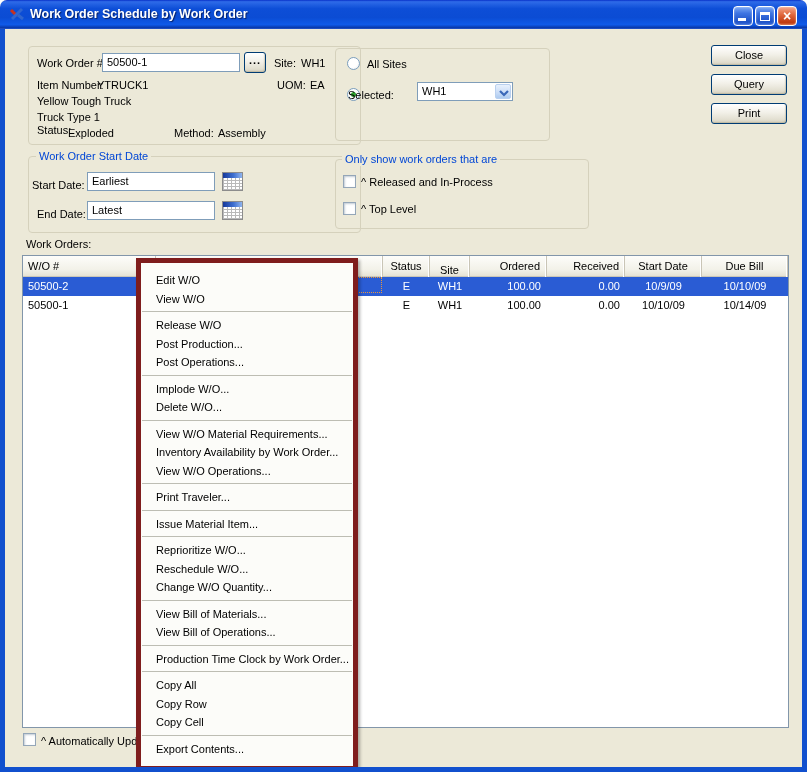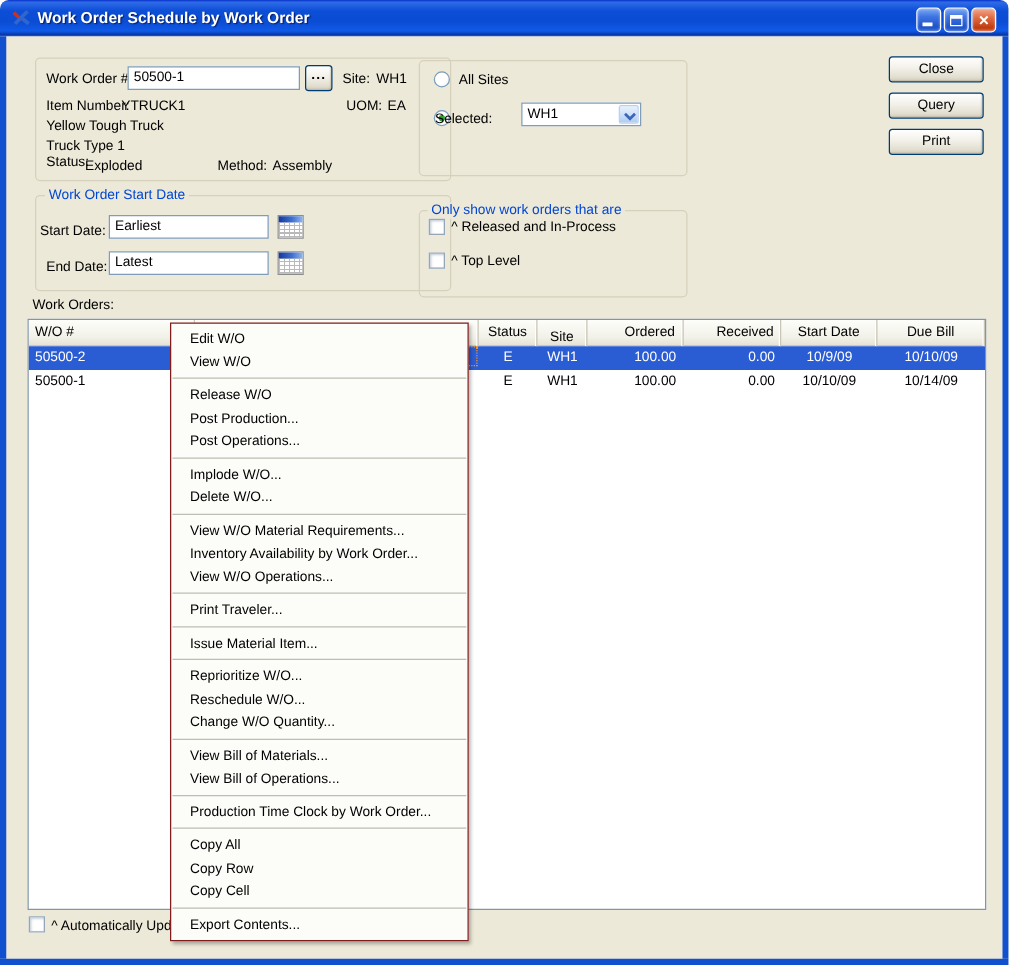--- a/index.html
+++ b/index.html
@@ -71,22 +71,22 @@
   
   .grid{position:absolute;left:22px;top:255px;width:767px;height:473px;background:#fff;border:1px solid #8296AA;overflow:hidden;}
   .ghead{display:flex;height:21px;background:linear-gradient(180deg,#FDFDFA 0%,#F2F1E8 70%,#E6E3D5 100%);border-bottom:1px solid #CBC7B8;}
   .ghead .hc{height:21px;line-height:20px;border-right:1px solid #C9C5B6;box-shadow:-1px 0 0 #fff inset;white-space:nowrap;overflow:hidden;}
   .grow{display:flex;height:19px;line-height:19px;}
   .grow .gc{white-space:nowrap;overflow:hidden;}
   .grow.sel{background:#2A5CD4;color:#fff;}
   .focus-rect{position:absolute;left:156px;top:277px;width:226px;height:16px;border:1px dotted #E8953F;z-index:5;}
   
   .ctxmenu{
-    position:absolute;left:136px;top:258px;width:239px;z-index:20;
-    background:#FCFCF9;border:1px solid #7f1d1d;padding:3px 0;
+    position:absolute;left:136px;top:258px;width:222px;z-index:20;
+    background:#FCFCF9;border:5px solid #7f1d1d;padding:8px 0;
     box-shadow:2px 2px 3px rgba(0,0,0,.3);
   }
   .mi{height:18.5px;line-height:18.5px;padding-left:15px;white-space:nowrap;cursor:default;}
   .msep{height:1px;background:#BDBDB3;margin:3px 1px 4px 1px;}
 </style>
 </head>
 <body>
 
 <div class="window">
 
@@ -158,21 +158,21 @@
   <div class="calbtn" style="left:222px;top:172px;">
     <span class="cal-head"></span>
       <span class="cal-grid"></span>
   </div>
   <div class="textbox" style="left:87px;top:201px;width:128px;height:19px;">Latest</div>
   <div class="calbtn" style="left:222px;top:201px;">
     <span class="cal-head"></span>
       <span class="cal-grid"></span>
   </div>
 
-  <div class="groupbox" style="left:335px;top:168px;width:215px;height:70px;text-align:center;">
+  <div class="groupbox" style="left:335px;top:159px;width:254px;height:70px;text-align:center;">
     <span class="group-title" style="left:6px;">Only show work orders that are</span>
   </div>
   <div class="checkbox" style="left:343px;top:175px;"></div>
   <span class="lbl" style="left:361px;top:175px;">^ Released and In-Process</span>
   <div class="checkbox" style="left:343px;top:202px;"></div>
   <span class="lbl" style="left:361px;top:202px;">^ Top Level</span>
 
   <span class="lbl" style="left:26px;top:237px;">Work Orders:</span>
   <div class="grid" id="grid">
       <div class="ghead">

